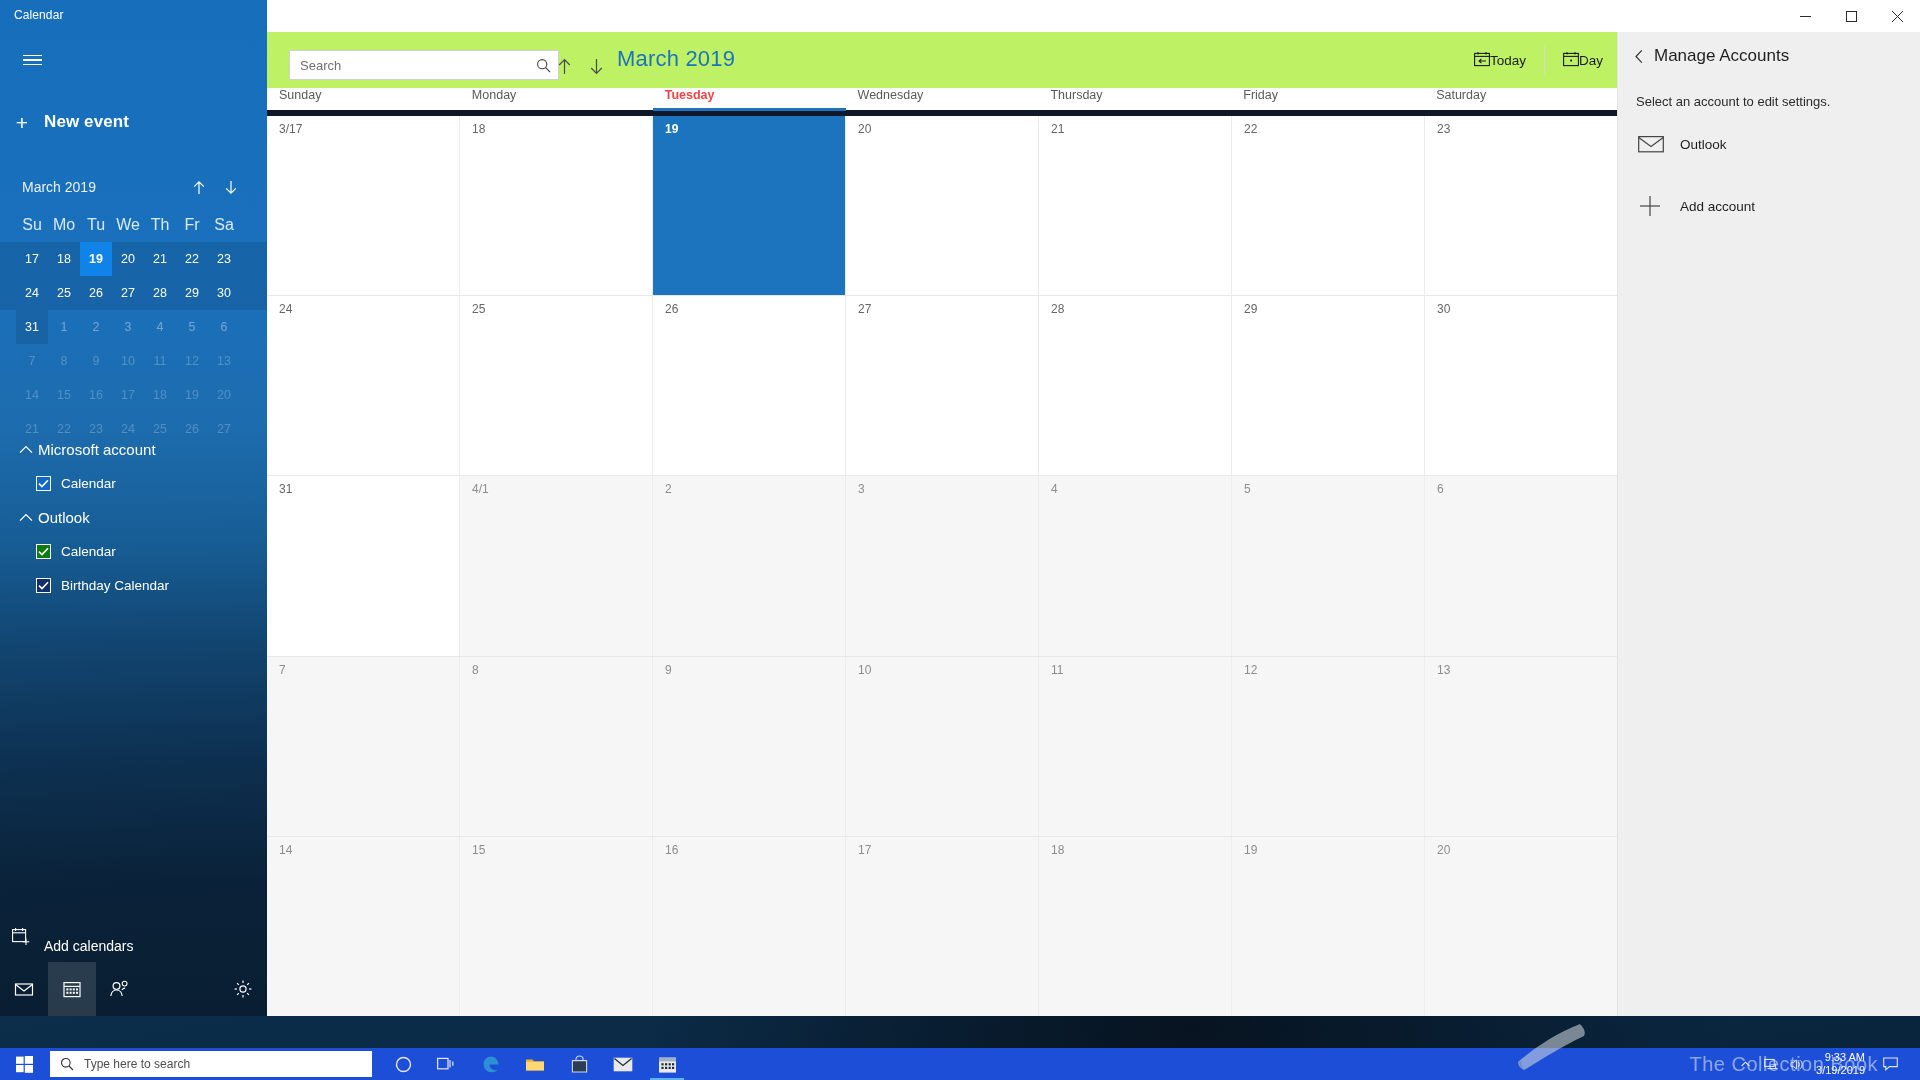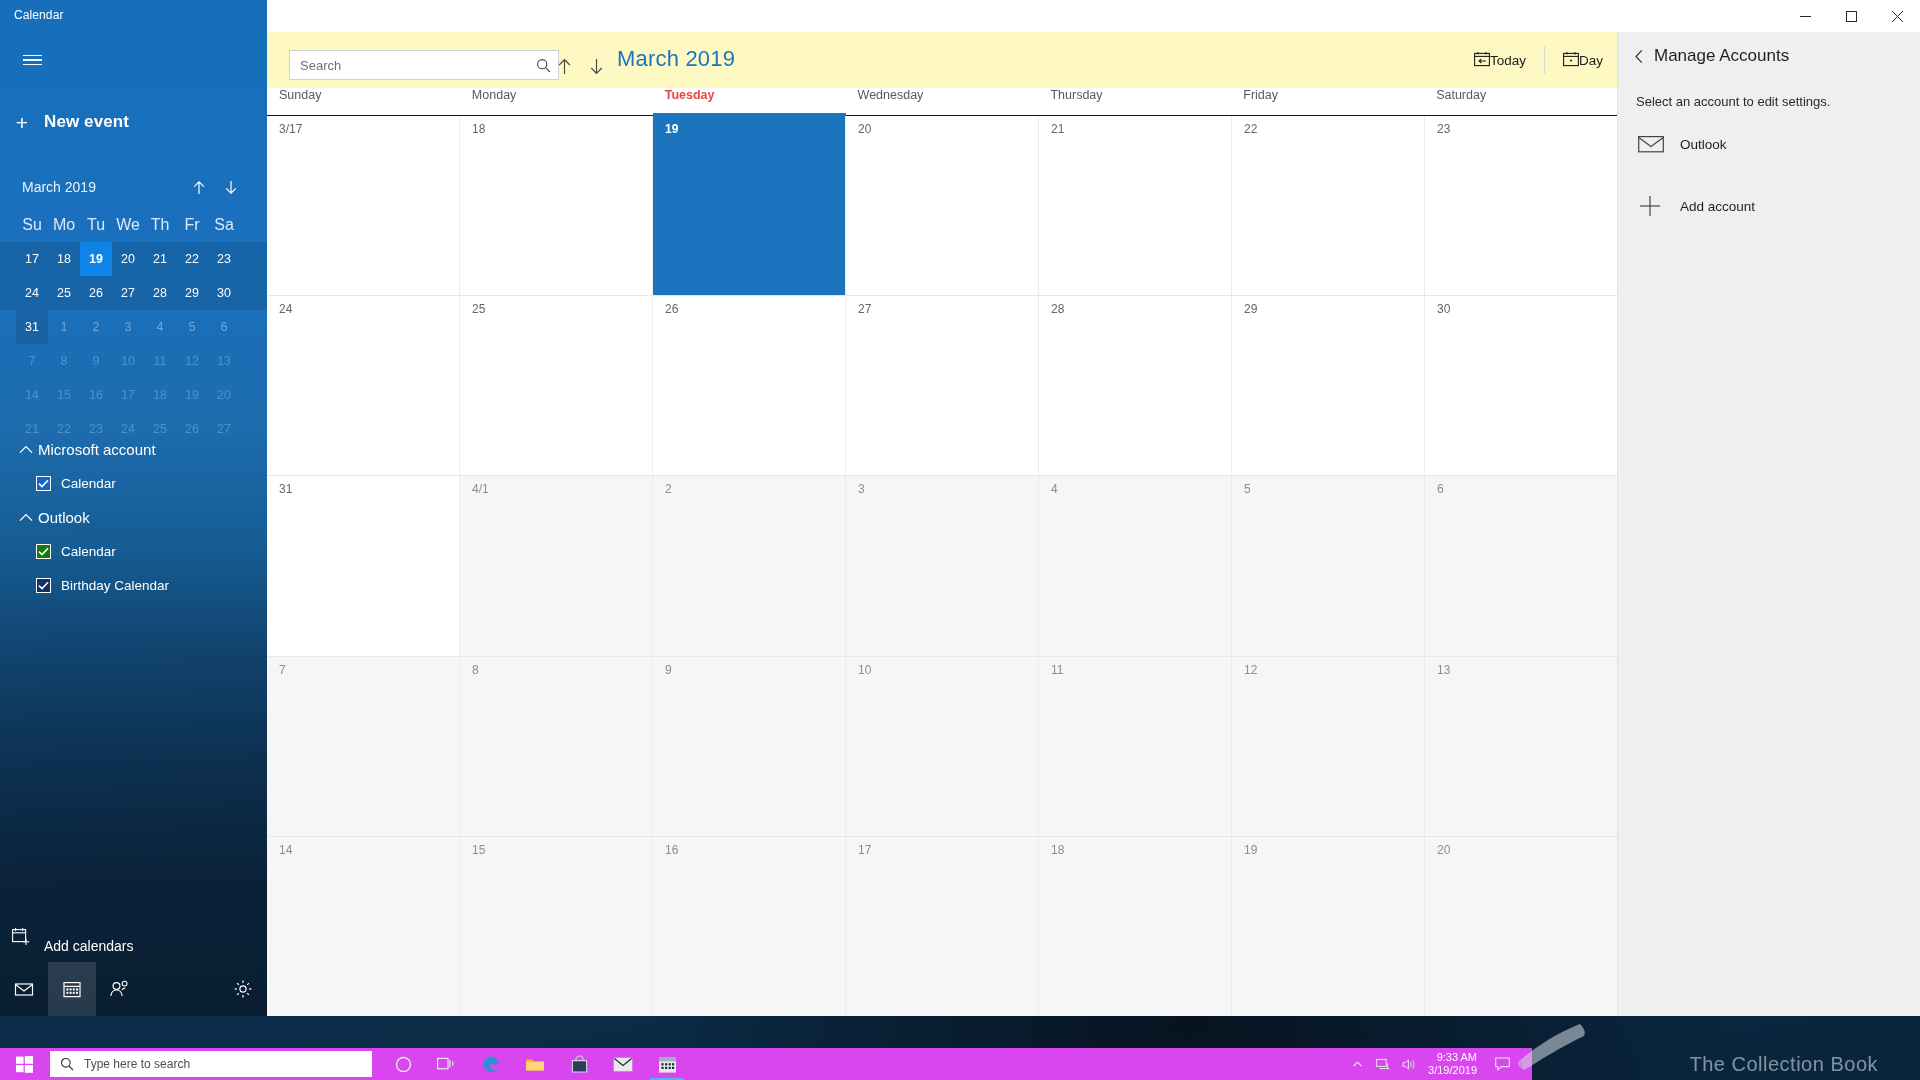--- a/index.html
+++ b/index.html
@@ -134,21 +134,21 @@
     color: #fff;
   }
   .app-bar .slot.active { background: rgba(255,255,255,0.13); }
   .app-bar .spacer { flex: 1; }
 
   
   .main {
     position: absolute; left: 267px; top: 32px; width: 1350px; height: 984px;
     background: #ffffff;
   }
-  .toolbar { position: relative; height: 56px; background: #fef9c3; }
+  .toolbar { position: relative; height: 56px; background: #bef264; }
   .search-box {
     position: absolute; left: 22px; top: 18px; width: 270px; height: 30px;
     border: 1px solid #cfcfcf; background: #fff; display: flex; align-items: center;
   }
   .search-box input {
     flex: 1; border: none; outline: none; font-size: 13px; color: #333;
     padding-left: 10px; font-family: "Liberation Sans", sans-serif; background: transparent;
   }
   .search-box input::placeholder { color: #717171; }
   .search-box .mag { width: 30px; display: flex; align-items: center; justify-content: center; color: #444; }
@@ -163,21 +163,21 @@
     font-size: 22px; color: #1b74bd; font-weight: 400; letter-spacing: .2px;
   }
   .tool-right { position: absolute; right: 0; top: 0; height: 56px; display: flex; align-items: center; }
   .tool-btn {
     display: flex; align-items: center; padding: 0 14px; height: 32px;
     font-size: 13.5px; color: #1c1c1c;
   }
   .tool-sep { width: 1px; height: 28px; background: #d8d8d8; margin: 0 4px; }
 
   
-  .dow-row { display: flex; height: 28px; border-bottom: 1px solid #0f172a; background: #fff; }
+  .dow-row { display: flex; height: 28px; border-bottom: 6px solid #0f172a; background: #fff; }
   .dow {
     flex: 1; position: relative; font-size: 12.5px; color: #5a5a5a; padding-left: 12px;
     display: flex; align-items: flex-start;
   }
   .dow.today-col { color: #ef4444; font-weight: 700; }
   .dow.today-col::after {
     content: ""; position: absolute; left: 0; right: 0; bottom: -1px; height: 3px; background: #1b74bd;
   }
   
   .grid { height: 900px; display: flex; flex-direction: column; }
@@ -203,22 +203,22 @@
   .rp-head { display: flex; align-items: center; height: 48px; padding-left: 6px; }
   .rp-back { width: 30px; display: flex; align-items: center; justify-content: center; color: #333; }
   .rp-title { font-size: 17px; color: #1f1f1f; font-weight: 400; }
   .rp-sub { padding: 14px 20px 0 18px; font-size: 13px; color: #2b2b2b; }
   .rp-item { display: flex; align-items: center; height: 54px; padding-left: 20px; margin-top: 8px; }
   .rp-item .ic { width: 42px; display: flex; align-items: center; color: #444; }
   .rp-item .lbl { font-size: 13.5px; color: #1f1f1f; }
 
   
   .taskbar {
-    position: absolute; left: 0; bottom: 0; width: 1532px; height: 32px;
-    background: #d946ef; display: flex; align-items: center;
+    position: absolute; left: 0; bottom: 0; width: 1920px; height: 32px;
+    background: #1d4ed8; display: flex; align-items: center;
   }
   .start {
     width: 48px; height: 32px; display: flex; align-items: center; justify-content: center;
   }
   .tb-search {
     width: 322px; height: 26px; background: #ffffff; display: flex; align-items: center;
     margin-left: 2px;
   }
   .tb-search .mag { width: 34px; display: flex; align-items: center; justify-content: center; color: #333; }
   .tb-search .ph { font-size: 12px; color: #4d4d4d; }

